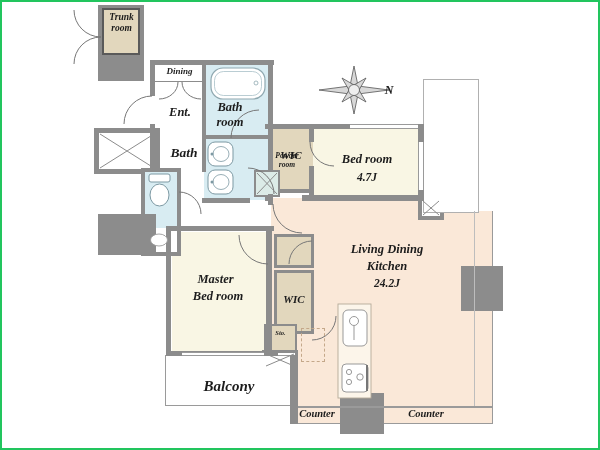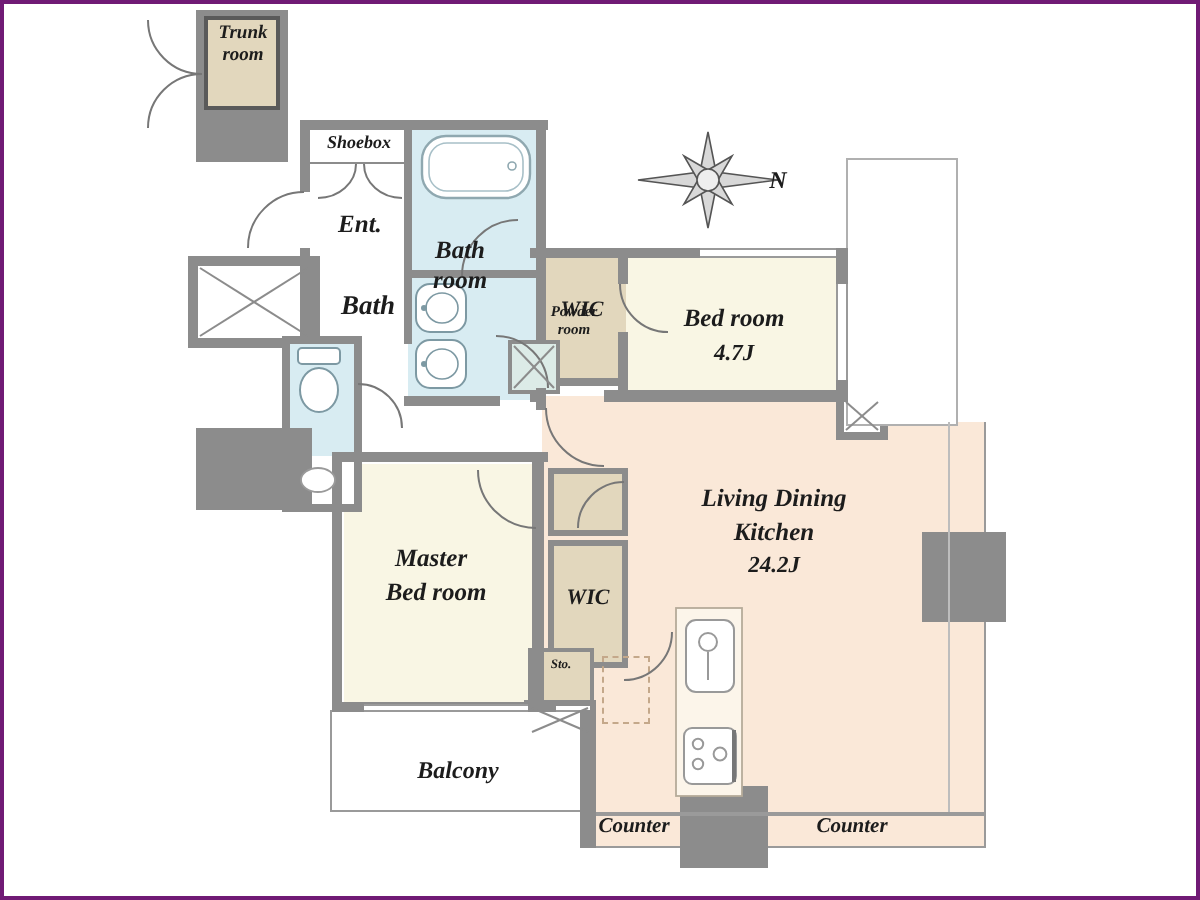--- a/index.html
+++ b/index.html
@@ -1,17 +1,17 @@
 <!DOCTYPE html>
 <html><head>
 <meta charset="utf-8">
 <style>
   html,body{margin:0;padding:0;background:#fff;}
   #plan{position:relative;width:600px;height:450px;box-sizing:border-box;
-        border:2px solid #701a75;background:#fff;overflow:hidden;
+        border:2px solid #22c55e;background:#fff;overflow:hidden;
         font-family:"Liberation Serif","DejaVu Serif",serif;}
   .abs{position:absolute;box-sizing:border-box;}
   .r{z-index:1;}
   .w{z-index:2;background:#8c8c8c;}
   .pillar{z-index:3;background:#8c8c8c;}
   .win{z-index:4;background:#fff;}
   .thin{z-index:4;}
   svg.ovl{position:absolute;left:0;top:0;z-index:5;pointer-events:none;}
   .lbl{z-index:6;font-style:italic;font-weight:bold;color:#1c1c1c;
        text-align:center;line-height:1.18;letter-spacing:0px;}
@@ -153,33 +153,33 @@
       <line x1="421" y1="213" x2="437" y2="199"></line>
     </g>
     <g stroke="#555555" stroke-width="0.8" fill="#d8d8d8">
       <polygon points="317,88 348,84 352,64 356,84 387,88 356,92 352,112 348,92"></polygon>
       <polygon points="364,76 352,83 340,76 347,88 340,100 352,93 364,100 357,88"></polygon>
       <circle cx="352" cy="88" r="5.5" fill="#eeeeee"></circle>
     </g>
   </svg>
 
   <div class="abs lbl" style="left:101px;top:10px;width:37px;font-size:9.5px;">Trunk room</div>
-  <div class="abs lbl" style="left:152px;top:64px;width:51px;font-size:9px;">Shoebox</div>
-  <div class="abs lbl" style="left:202px;top:98px;width:52px;font-size:12.5px;margin-top:18px;">Bath room</div>
+  <div class="abs lbl" style="left:152px;top:64px;width:51px;font-size:9px;">Dining</div>
+  <div class="abs lbl" style="left:202px;top:98px;width:52px;font-size:12.5px;">Bath room</div>
   <div class="abs lbl" style="left:152px;top:103px;width:52px;font-size:12.5px;">Ent.</div>
   <div class="abs lbl" style="left:160px;top:143px;width:44px;font-size:13.5px;">Bath</div>
   <div class="abs lbl" style="left:228px;top:150px;width:36px;font-size:7.5px;margin-left:39px;">Powder room</div>
   <div class="abs lbl" style="left:267px;top:147px;width:44px;font-size:11px;">WIC</div>
   <div class="abs lbl" style="left:311px;top:150px;width:108px;font-size:12.5px;">Bed room</div>
   <div class="abs lbl" style="left:311px;top:169px;width:108px;font-size:11.5px;">4.7J</div>
   <div class="abs lbl" style="left:329px;top:257px;width:112px;font-size:12.5px;">Kitchen</div>
   <div class="abs lbl" style="left:329px;top:240px;width:112px;font-size:12.5px;">Living Dining</div>
   <div class="abs lbl" style="left:329px;top:275px;width:112px;font-size:11.5px;">24.2J</div>
   <div class="abs lbl" style="left:169px;top:270px;width:89px;font-size:12.5px;">Master</div>
   <div class="abs lbl" style="left:169px;top:287px;width:94px;font-size:12.5px;">Bed room</div>
   <div class="abs lbl" style="left:272px;top:291px;width:40px;font-size:11px;">WIC</div>
   <div class="abs lbl" style="left:262px;top:327px;width:33px;font-size:6.5px;">Sto.</div>
-  <div class="abs lbl" style="left:187px;top:376px;width:80px;font-size:12px;">Balcony</div>
+  <div class="abs lbl" style="left:187px;top:376px;width:80px;font-size:15px;">Balcony</div>
   <div class="abs lbl" style="left:293px;top:406px;width:44px;font-size:10.5px;">Counter</div>
   <div class="abs lbl" style="left:398px;top:406px;width:52px;font-size:10.5px;">Counter</div>
   <div class="abs lbl" style="left:379px;top:81px;width:16px;font-size:12px;">N</div>
 
 </div>
 
 </body></html>

